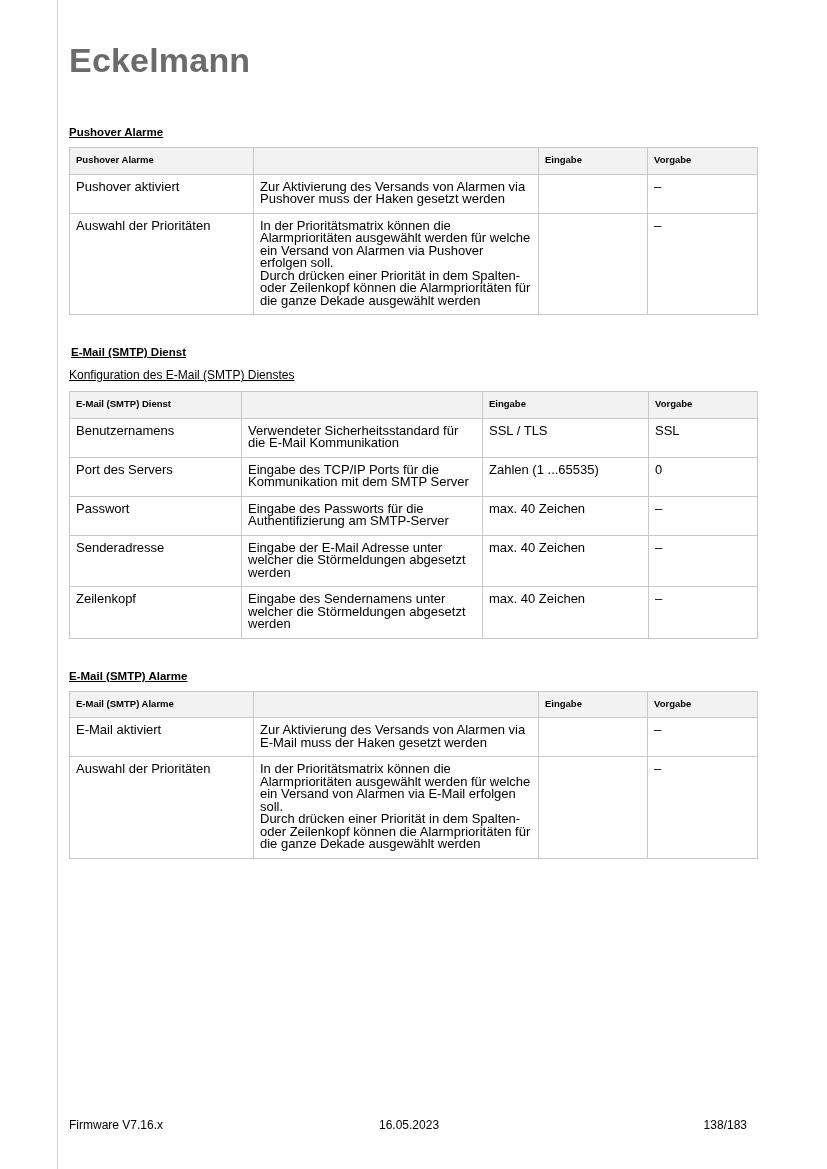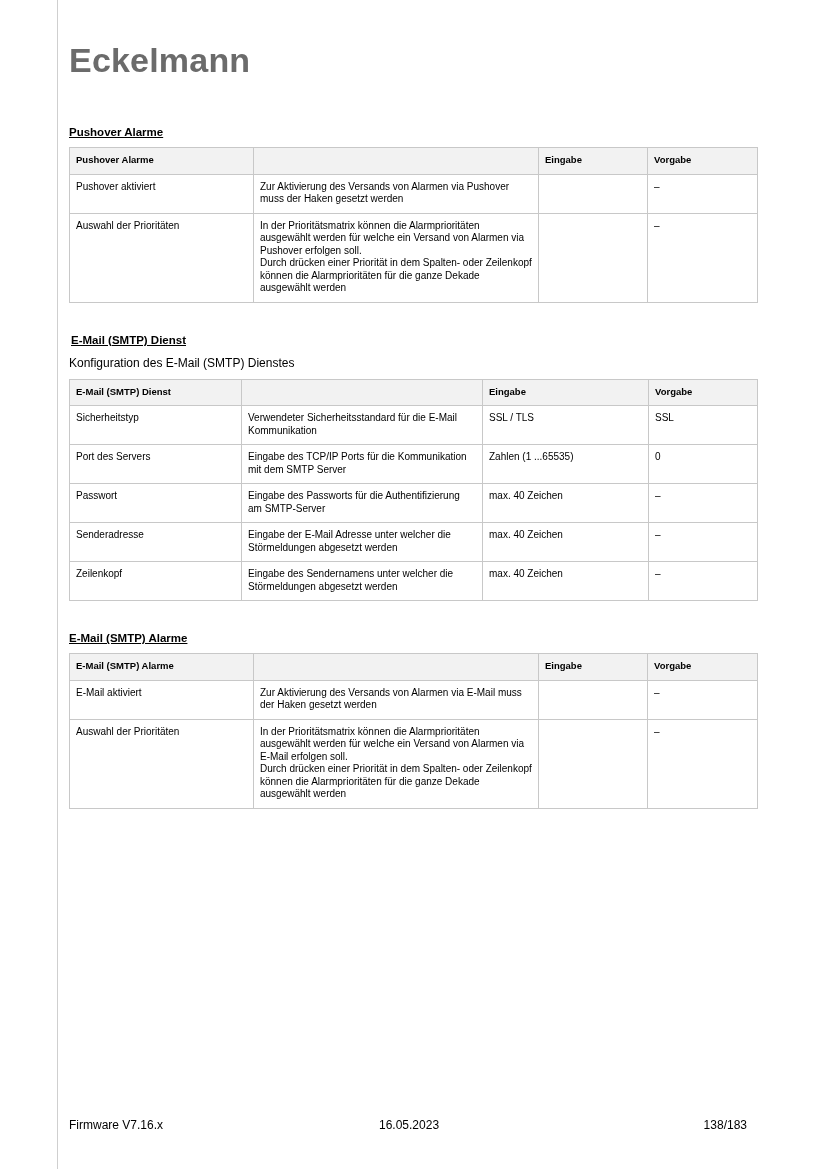--- a/index.html
+++ b/index.html
@@ -56,33 +56,33 @@
     line-height: 14px;
   }
   .sec-gap-1 { height: 45px; }
   .subtitle {
     font-size: 12px;
     margin: 0;
     padding: 0;
     line-height: 16px;
     text-decoration: none;
   }
-  .subtitle .underline-tail { }
+  .subtitle .underline-tail { text-decoration: underline; }
 
   table.doc {
     border-collapse: collapse;
     width: 688px;
     table-layout: fixed;
     margin-top: 8px;
   }
   table.doc th, table.doc td {
     border: 1px solid #c8c8c8;
     vertical-align: top;
     padding: 6px 6px 7px 6px;
-    font-size: 10px;
+    font-size: 13px;
     line-height: 12.5px;
     text-align: left;
   }
   table.doc thead th {
     background: #f2f2f2;
     font-weight: bold;
     font-size: 9.5px;
     padding-top: 6px;
     padding-bottom: 7px;
   }
@@ -183,21 +183,21 @@
       <thead>
         <tr>
           <th>E-Mail (SMTP) Dienst</th>
           <th></th>
           <th>Eingabe</th>
           <th>Vorgabe</th>
         </tr>
       </thead>
       <tbody>
         <tr>
-          <td>Sicherheitstyp</td>
+          <td>Benutzernamens</td>
           <td class="nowrap">Verwendeter Sicherheitsstandard für die E-Mail Kommunikation</td>
           <td>SSL / TLS</td>
           <td>SSL</td>
         </tr>
         <tr>
           <td>Port des Servers</td>
           <td class="nowrap">Eingabe des TCP/IP Ports für die Kommunikation mit dem SMTP Server</td>
           <td>Zahlen (1 ...65535)</td>
           <td>0</td>
         </tr>

